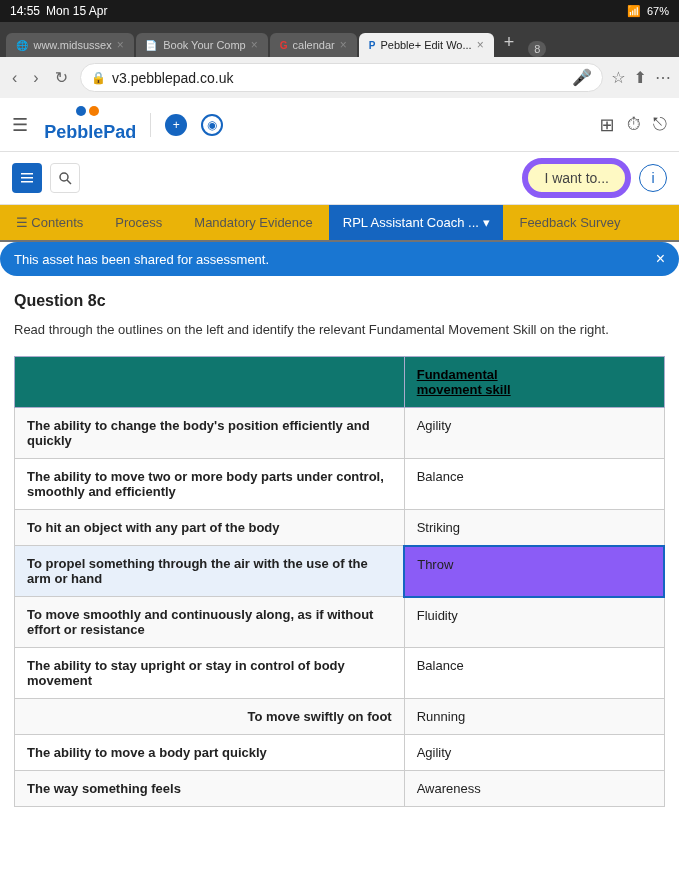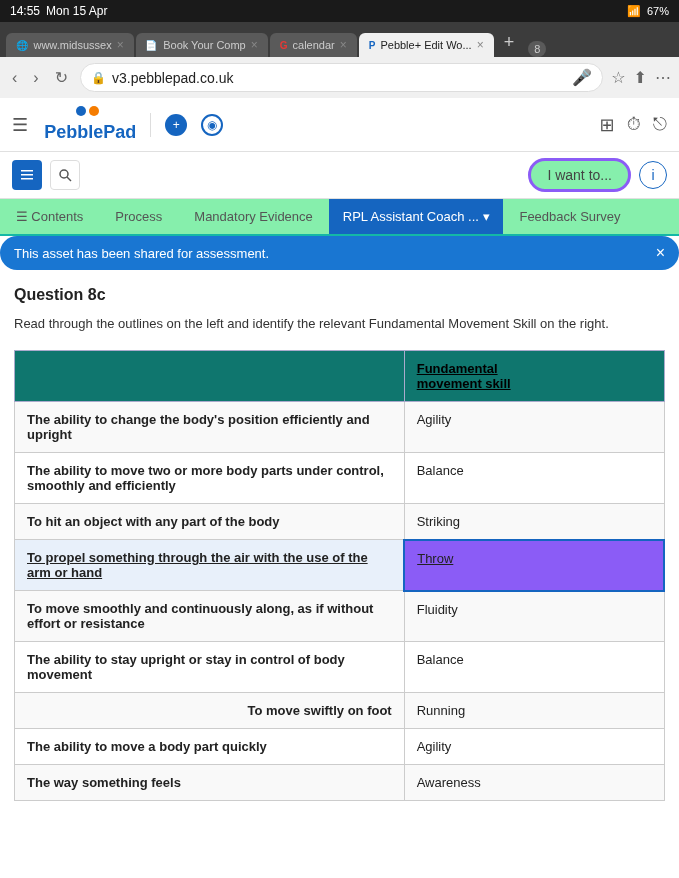--- a/index.html
+++ b/index.html
@@ -113,41 +113,41 @@
     }
     .search-btn {
       width: 30px; height: 30px;
       border: 1px solid #ddd;
       border-radius: 4px;
       display: flex; align-items: center; justify-content: center;
       cursor: pointer; color: #555; font-size: 14px;
     }
     .i-want-to {
       margin-left: auto;
-      background: #86efac;
-      border: 3px solid #8b5cf6;
+      background: #fef9c3;
+      border: 6px solid #8b5cf6;
       border-radius: 20px;
       padding: 6px 16px;
       font-size: 14px;
       color: #444;
       cursor: pointer;
     }
     .info-btn {
       width: 28px; height: 28px;
       border: 1px solid #1565c0;
       border-radius: 50%;
       display: flex; align-items: center; justify-content: center;
       color: #1565c0; font-size: 14px; cursor: pointer;
     }
 
     
     .nav-tabs {
       display: flex;
-      background: #86efac;
-      border-bottom: 2px solid #14b8a6;
+      background: #eab308;
+      border-bottom: 2px solid #737373;
       overflow-x: auto;
     }
     .nav-tab {
       padding: 10px 16px;
       font-size: 13px;
       color: #555;
       cursor: pointer;
       white-space: nowrap;
       border-bottom: 2px solid transparent;
       margin-bottom: -2px;
@@ -192,21 +192,21 @@
     }
     .skills-table td {
       padding: 10px 12px;
       border: 1px solid #ccc;
       font-size: 13px;
       vertical-align: top;
       color: #222;
     }
     .skills-table tr:nth-child(odd) td { background: #f9f9f9; }
     .skills-table tr:nth-child(even) td { background: #fff; }
-    .skills-table tr.highlighted td { background: #e8f0fa; text-decoration: underline; }
+    .skills-table tr.highlighted td { background: #e8f0fa; }
     .col-description { width: 60%; }
     .col-skill { width: 40%; }
     .header-row th { background: #0f766e; text-decoration: underline; }
 
     
     .person-icon {
       display: inline-block;
       width: 22px; height: 22px;
       border-radius: 50%;
       background: #1565c0;
@@ -352,21 +352,21 @@
     <thead>
       <tr class="header-row">
         <th class="col-description"></th>
         <th class="col-skill">
           <span>Fundamental<br>movement skill</span>
         </th>
       </tr>
     </thead>
     <tbody id="table-body">
     <tr>
-          <td class="col-description" style="font-weight: bold;">The ability to change the body's position efficiently and upright</td>
+          <td class="col-description" style="font-weight: bold;">The ability to change the body's position efficiently and quickly</td>
           <td class="col-skill">Agility</td>
         </tr>
         <tr>
           <td class="col-description" style="font-weight: bold;">The ability to move two or more body parts under control, smoothly and efficiently</td>
           <td class="col-skill">Balance</td>
         </tr>
         <tr>
           <td class="col-description" style="font-weight: bold;">To hit an object with any part of the body</td>
           <td class="col-skill">Striking</td>
         </tr>

